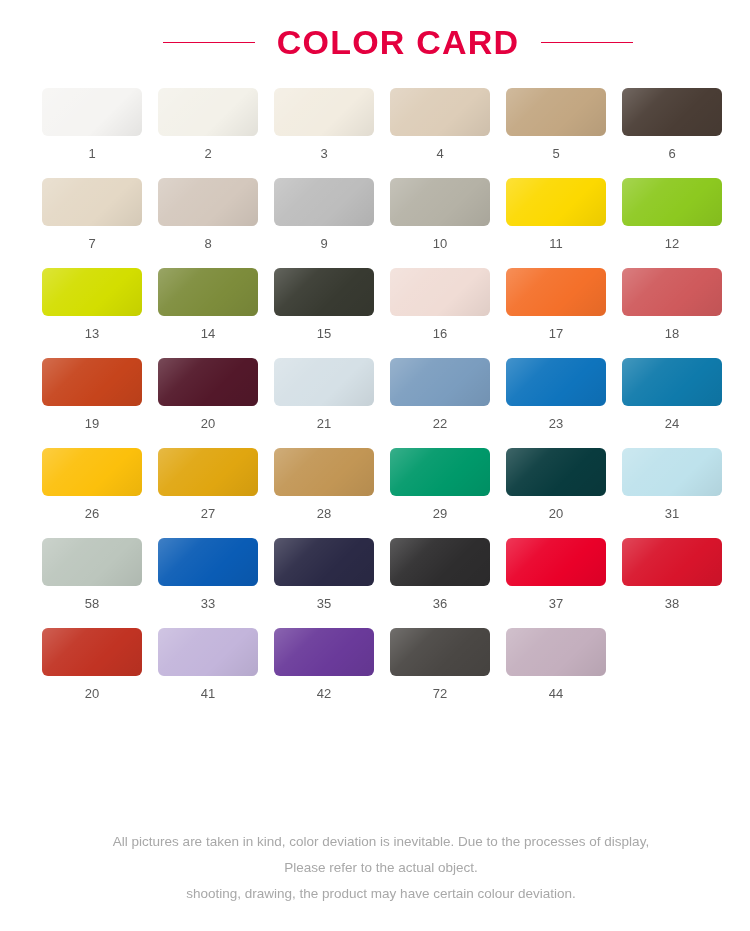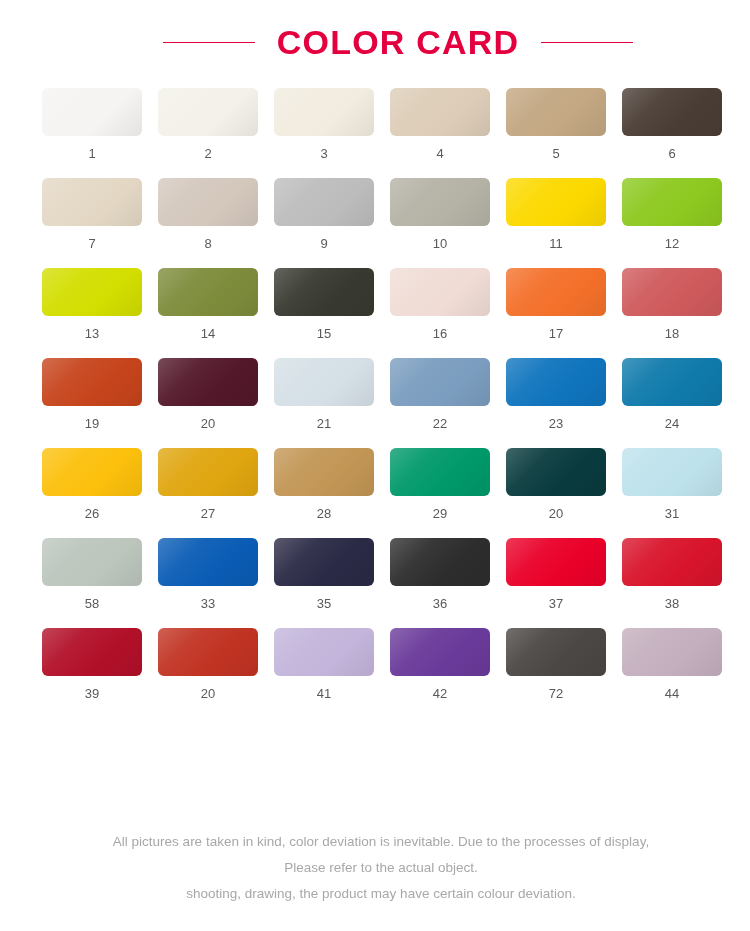--- a/index.html
+++ b/index.html
@@ -254,24 +254,20 @@
       </div>
       <div class="cell">
         <div class="swatch" style="background-color: rgb(234, 0, 41);"></div>
         <div class="label">37</div>
       </div>
       <div class="cell">
         <div class="swatch" style="background-color: rgb(216, 20, 43);"></div>
         <div class="label">38</div>
       </div>
       <div class="cell">
-        <div class="swatch" style="background-color: rgb(178, 16, 41);"></div>
-        <div class="label">39</div>
-      </div>
-      <div class="cell">
         <div class="swatch" style="background-color: rgb(193, 51, 35);"></div>
         <div class="label">20</div>
       </div>
       <div class="cell">
         <div class="swatch" style="background-color: rgb(195, 181, 219);"></div>
         <div class="label">41</div>
       </div>
       <div class="cell">
         <div class="swatch" style="background-color: rgb(106, 58, 154);"></div>
         <div class="label">42</div>

